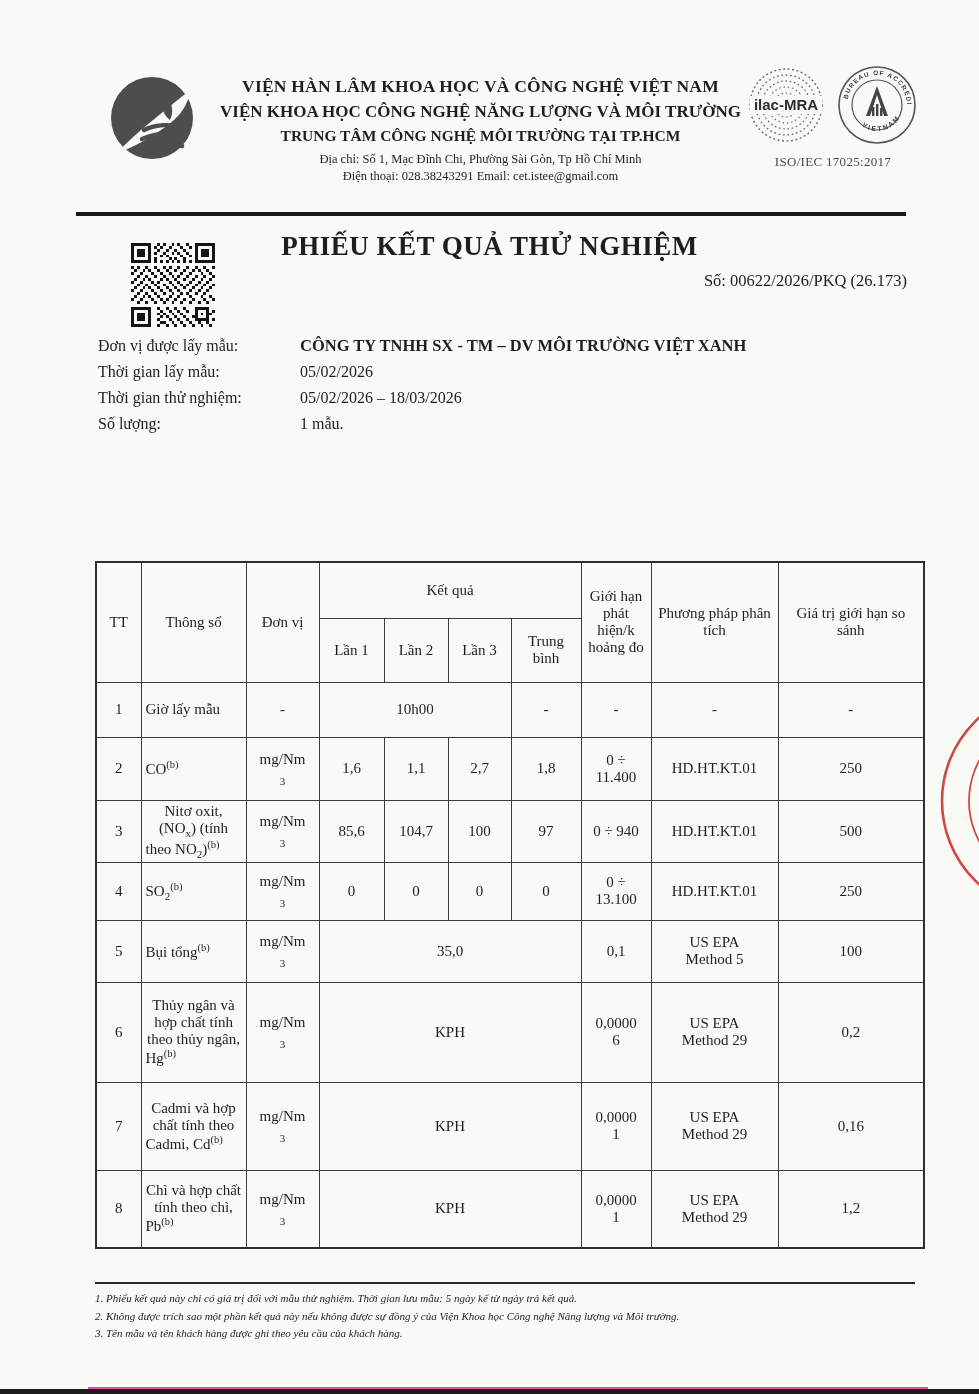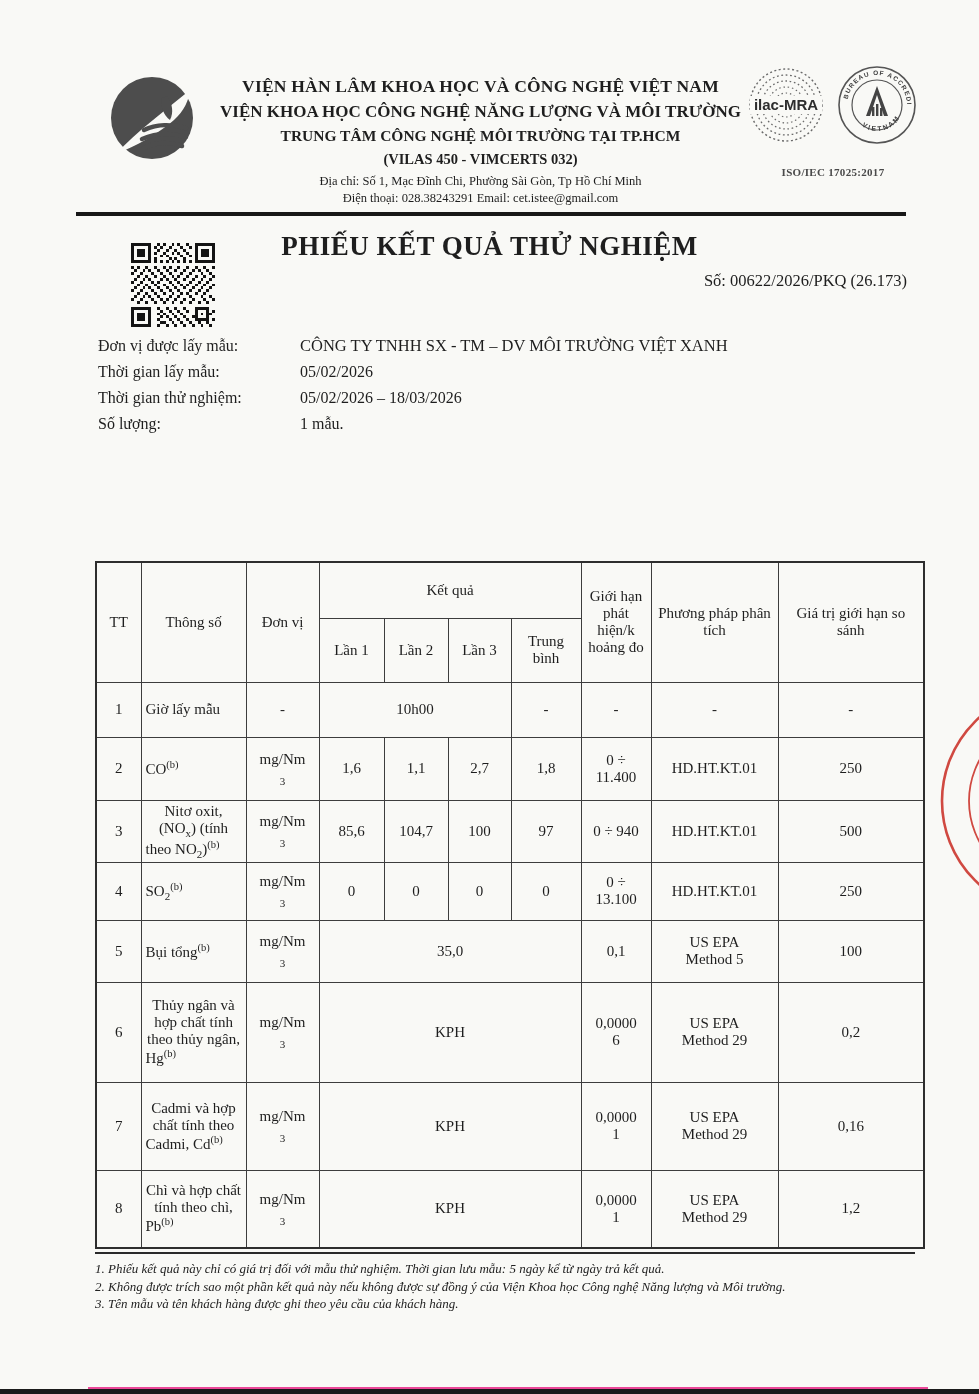--- a/index.html
+++ b/index.html
@@ -13,44 +13,44 @@
   .org-logo{position:absolute;left:106px;top:72px;width:92px;height:92px;}
   .org-block{position:absolute;left:198px;top:76px;width:565px;text-align:center;line-height:1.25;}
   .org-l1{font-size:17.5px;font-weight:bold;letter-spacing:.2px;}
   .org-l2{font-size:17px;font-weight:bold;margin-top:3px;}
   .org-l3{font-size:15.5px;font-weight:bold;margin-top:4px;}
   .org-l4{font-size:14.5px;font-weight:bold;margin-top:4px;}
   .org-l5{font-size:12.5px;margin-top:6px;}
   .org-l6{font-size:12.5px;margin-top:2px;}
   .cert-block{position:absolute;left:748px;top:64px;width:170px;text-align:center;}
   .cert-logos{display:flex;justify-content:center;gap:12px;align-items:center;}
-  .iso-label{font-size:11px;font-weight:bold;color:#4a4a4a;margin-top:20px;letter-spacing:.3px;}
+  .iso-label{font-size:13px;font-weight:normal;color:#4a4a4a;margin-top:8px;letter-spacing:.3px;}
   .rule{position:absolute;left:76px;top:212px;width:830px;height:4px;background:#181818;}
   
   .doc-title{position:absolute;left:0;top:231px;width:100%;text-align:center;font-size:27px;font-weight:bold;letter-spacing:.5px;}
   .doc-number{position:absolute;top:271px;right:72px;font-size:16.5px;}
   .qr{position:absolute;left:131px;top:242px;width:84px;height:86px;}
   
   .info{position:absolute;left:98px;top:333px;width:775px;font-size:16px;line-height:26px;}
   .info-row{display:flex;}
   .info-label{width:202px;flex:0 0 202px;}
   .info-value{flex:1;}
-  .info-value.strong{font-weight:normal;font-size:16.5px;}
+  .info-value.strong{font-weight:bold;font-size:16.5px;}
   
   table.results{position:absolute;left:95px;top:561px;width:828px;border-collapse:collapse;table-layout:fixed;font-size:15px;}
   table.results th, table.results td{
     border:1px solid #3d3d3d; text-align:center; vertical-align:middle;
     padding:2px 4px; font-weight:normal; overflow:hidden;
   }
   table.results{border:2px solid #2e2e2e;}
   td.param{text-align:justify;text-align-last:left;padding:2px 7px;}
   table.results sub{font-size:11px;}
   table.results sup{font-size:10.5px;}
-  .notes{position:absolute;left:95px;top:1252px;width:820px;border-top:2px solid #2a2a2a;padding-top:6px;
-         font-style:italic;font-size:13px;line-height:17.5px;color:#222;}
+  .notes{position:absolute;left:95px;top:1282px;width:820px;border-top:2px solid #2a2a2a;padding-top:6px;
+         font-style:italic;font-size:11px;line-height:17.5px;color:#222;}
   .bottomrow{position:absolute;left:88px;top:1340px;width:840px;border-top:2px solid #ec4899;
              display:flex;justify-content:flex-end;align-items:flex-start;padding-top:5px;margin-top:47px;}
   .bottomrow .form-code{font-size:15.5px;}
   .bottomrow .effective{font-size:16px;}
   .bottomrow .pageno{font-size:15.5px;}
   .bottom-bar{position:absolute;left:0;bottom:0;width:100%;height:5px;background:#1b1b1b;}
   .stamp{position:absolute;left:900px;top:660px;width:120px;height:300px;pointer-events:none;opacity:.9;}
 </style>
 </head>
 <body>
@@ -63,21 +63,20 @@
     <path d="M62 24 C66 32 68 40 64 48 C58 44 54 34 56 26 Z" fill="#4d4d4d"></path>
     <path d="M38 58 C50 52 66 52 80 56" stroke="#4d4d4d" stroke-width="4.5" fill="none" stroke-linecap="round"></path>
     <path d="M36 67 C50 61 66 61 80 65" stroke="#4d4d4d" stroke-width="4.5" fill="none" stroke-linecap="round"></path>
     <path d="M38 76 C50 70 64 70 76 74" stroke="#4d4d4d" stroke-width="4.5" fill="none" stroke-linecap="round"></path>
   </svg>
 
   <div class="org-block">
     <div class="org-l1">VIỆN HÀN LÂM KHOA HỌC VÀ CÔNG NGHỆ VIỆT NAM</div>
     <div class="org-l2">VIỆN KHOA HỌC CÔNG NGHỆ NĂNG LƯỢNG VÀ MÔI TRƯỜNG</div>
     <div class="org-l3">TRUNG TÂM CÔNG NGHỆ MÔI TRƯỜNG TẠI TP.HCM</div>
-    <div class="org-l4">(VILAS 450 - VIMCERTS 032)</div>
     <div class="org-l5">Địa chỉ: Số 1, Mạc Đĩnh Chi, Phường Sài Gòn, Tp Hồ Chí Minh</div>
     <div class="org-l6">Điện thoại: 028.38243291    Email: cet.istee@gmail.com</div>
   </div>
 
   <div class="cert-block">
     <div class="cert-logos">
       <svg width="76" height="80" viewBox="0 0 76 80">
         <g stroke="#6a6a6a" fill="none">
           <circle cx="38" cy="40" r="36" stroke-dasharray="2 2.5" stroke-width="1.4"></circle>
           <circle cx="38" cy="40" r="30" stroke-dasharray="1.8 2.6" stroke-width="1.3"></circle>

